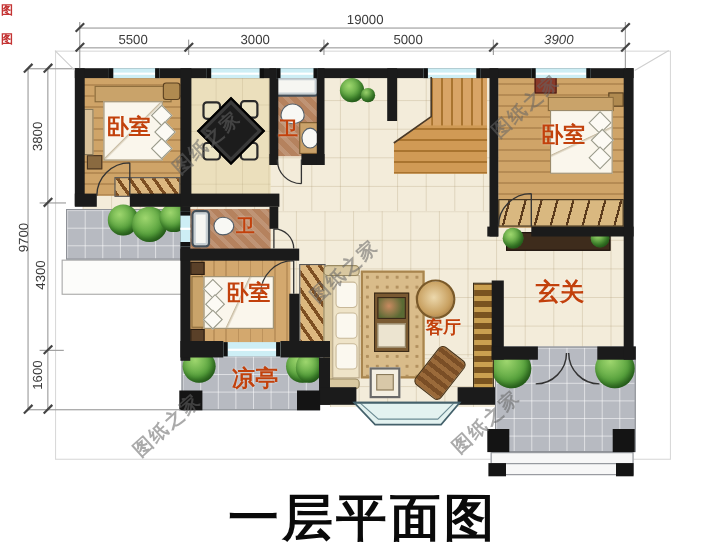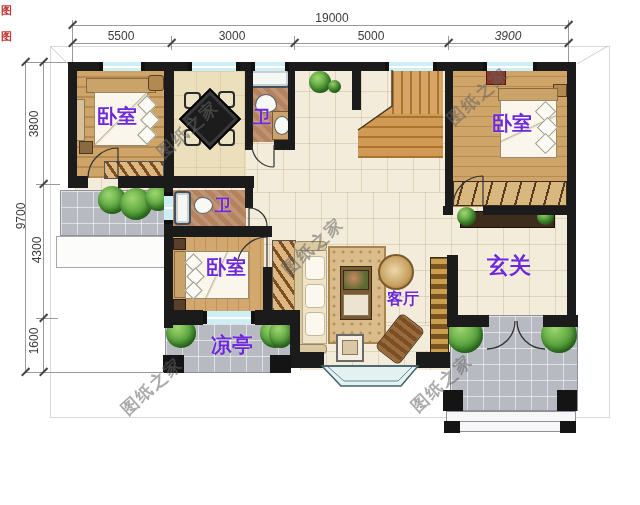--- a/index.html
+++ b/index.html
@@ -27,21 +27,21 @@
     background-image:linear-gradient(rgba(255,255,255,.55) 1px,transparent 1px),
                      linear-gradient(90deg,rgba(255,255,255,.55) 1px,transparent 1px);
     background-size:16px 16px;border:1px solid #8e9197;}
 
   .wall{background:#1b1b1b;z-index:30;}
   .win{z-index:35;background:#cdeef5;background-image:linear-gradient(#ffffff 0 0);background-size:100% 2px;
        background-position:center;background-repeat:no-repeat;}
   .winh{border-left:4px solid #111;border-right:4px solid #111;}
   .winv{border-top:4px solid #111;border-bottom:4px solid #111;}
 
-  .label{color:#6d28d9;font-weight:bold;z-index:50;text-align:center;line-height:1.05;
+  .label{color:#c2410c;font-weight:bold;z-index:50;text-align:center;line-height:1.05;
          text-shadow:0 0 2px rgba(255,255,255,.6);}
   .dim{color:#3c3c3c;font-size:12px;z-index:50;text-align:center;line-height:1;}
   .dimline{background:#9a9a9a;z-index:40;}
   .tick{width:11px;height:1.6px;background:#444;transform:rotate(-45deg);z-index:45;}
   .vtext{transform:rotate(-90deg);}
 
   .furn{z-index:20;}
   .white-box{background:#faf6ec;border:1.5px solid #9a8a6a;}
   .diam{background:#fcfaf4;border:1px solid #9a9a8a;transform:rotate(45deg);z-index:22;}
   .tree{border-radius:50%;z-index:25;
@@ -264,14 +264,15 @@
 
   <div class="watermark" style="left:133px;top:118px;">图纸之家</div>
   <div class="watermark" style="left:423px;top:85px;">图纸之家</div>
   <div class="watermark" style="left:258px;top:235px;">图纸之家</div>
   <div class="watermark" style="left:97px;top:375px;">图纸之家</div>
   <div class="watermark" style="left:387px;top:372px;">图纸之家</div>
 
   <div class="redmark" style="left:1px;top:5px;">图</div>
   <div class="redmark" style="left:1px;top:31px;">图</div>
 
+  <div class="title" style="left:150px;top:440px;width:360px;">一层平面图</div>
 
 </div>
 
 </body></html>

